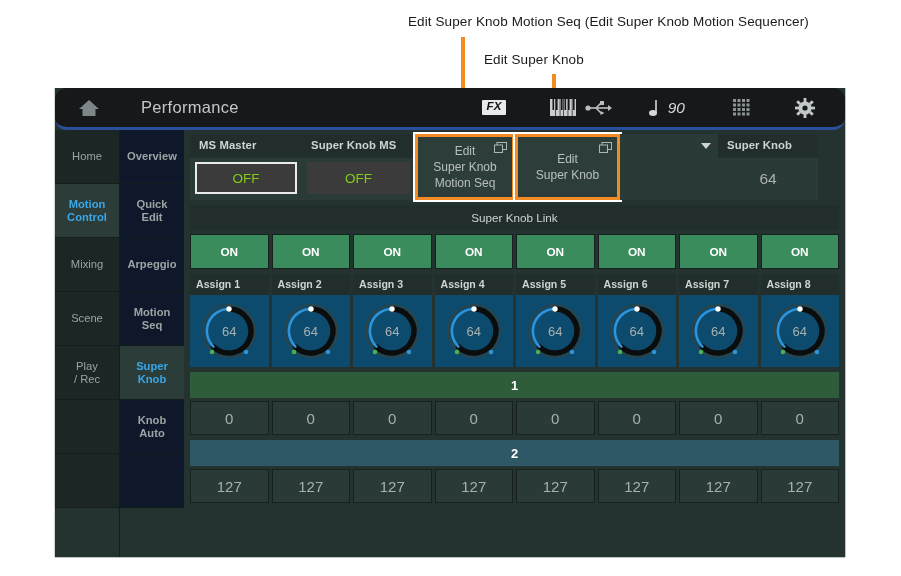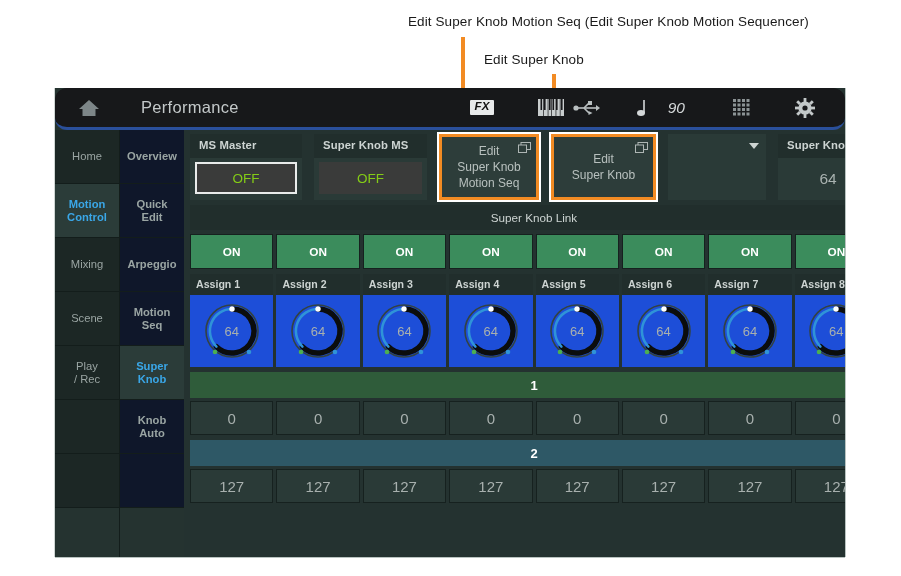--- a/index.html
+++ b/index.html
@@ -85,21 +85,21 @@
     padding: 1px 4px 2px 4px;
     letter-spacing: 0.3px;
     line-height: 1;
     border-radius: 1px;
     margin-right: 44px;
   }
   .top-icon { display: flex; align-items: center; justify-content: center; }
   #keyboard-icon { margin-right: 9px; }
   #usb-icon { margin-right: 36px; }
   #tempo-group {
-    display: flex; align-items: center; gap: 20px;
+    display: flex; align-items: center; gap: 8px;
     margin-right: 48px;
   }
   #tempo-value { color: #d4d8d9; font-size: 15.5px; }
   #grid-icon { margin-right: 42px; }
 
   
   #screen-body { display: flex; height: 430px; }
 
   
   #sidebar { display: flex; width: 129px; flex: 0 0 129px; }
@@ -129,21 +129,21 @@
   #main-panel {
     flex: 1;
     background: #243230;
     padding: 4px 6px 0 6px;
     box-sizing: border-box;
     display: flex;
     flex-direction: column;
   }
 
   
-  #row-top { display: flex; height: 66px; gap: 12px; }
+  #row-top { display: flex; height: 66px; gap: 0; }
   .cell {
     background: #2a3a37;
     display: flex;
     flex-direction: column;
     box-sizing: border-box;
   }
   .cell-label {
     color: #cdd4d2;
     font-size: 11.3px;
     font-weight: bold;
@@ -226,21 +226,21 @@
     color: #ffffff;
     font-size: 11.8px;
     font-weight: bold;
     box-sizing: border-box;
   }
 
   
   #assign-row { display: flex; gap: 3px; margin-top: 5px; height: 93px; }
   .assign-cell {
     flex: 1;
-    background: #1d4ed8;
+    background: #0c4a6e;
     display: flex;
     flex-direction: column;
     box-sizing: border-box;
   }
   .assign-label {
     background: #212e2c;
     color: #cdd4d2;
     font-size: 10.6px;
     font-weight: bold;
     padding: 4px 0 0 6px;

